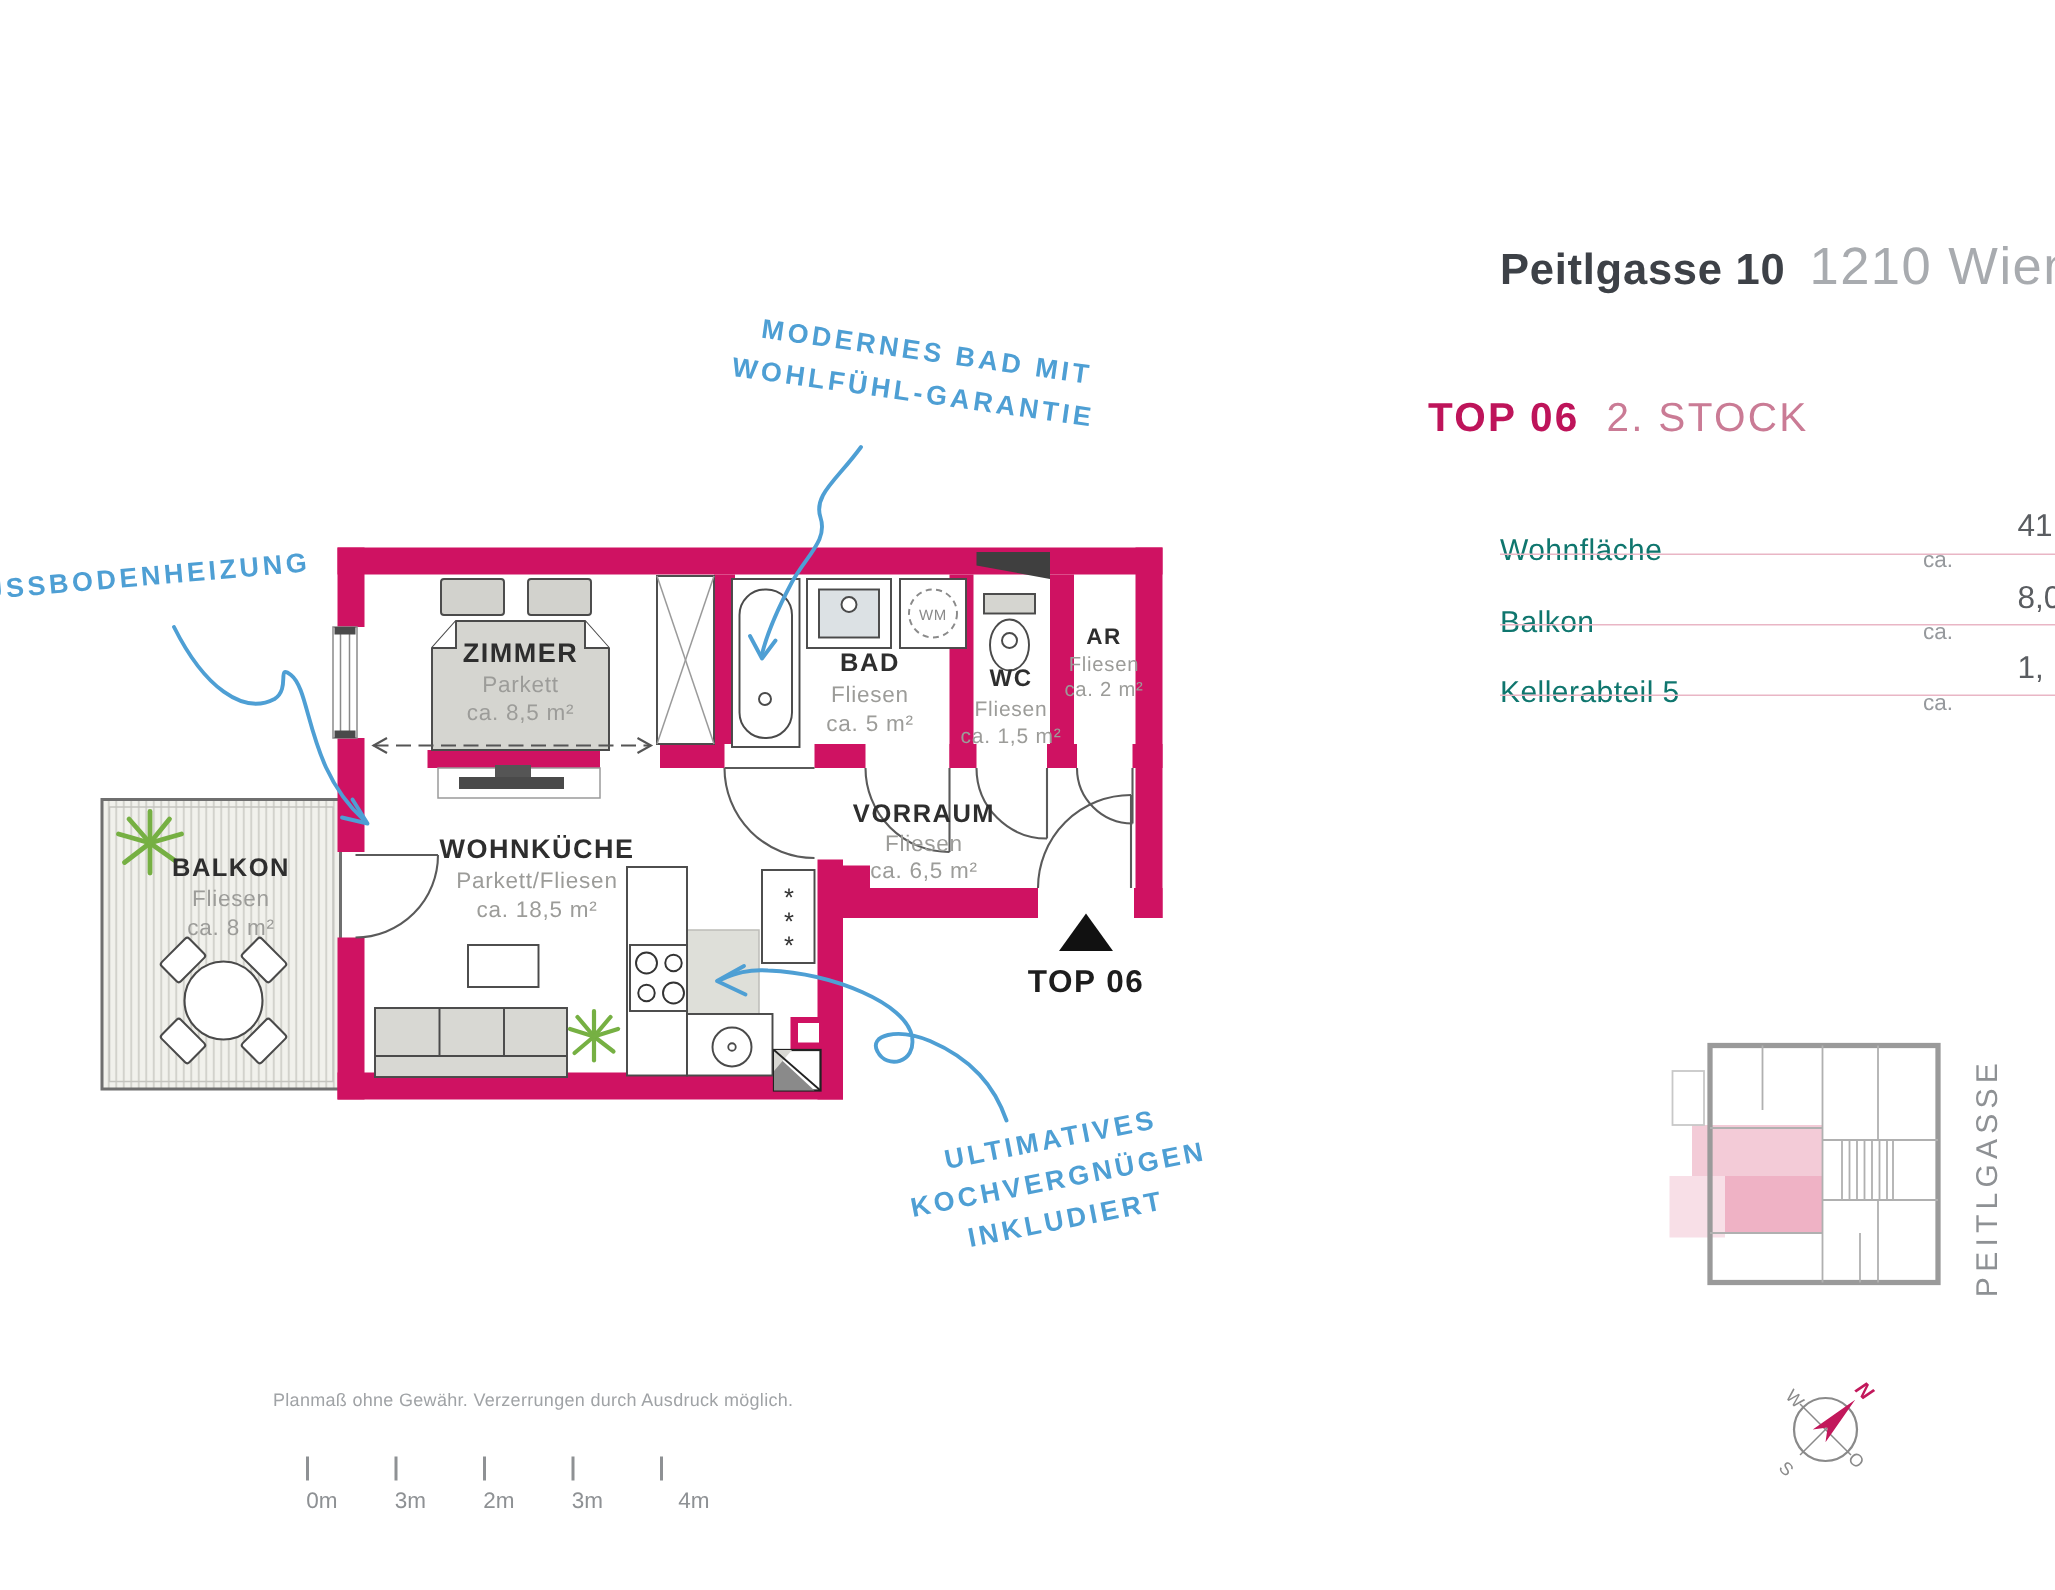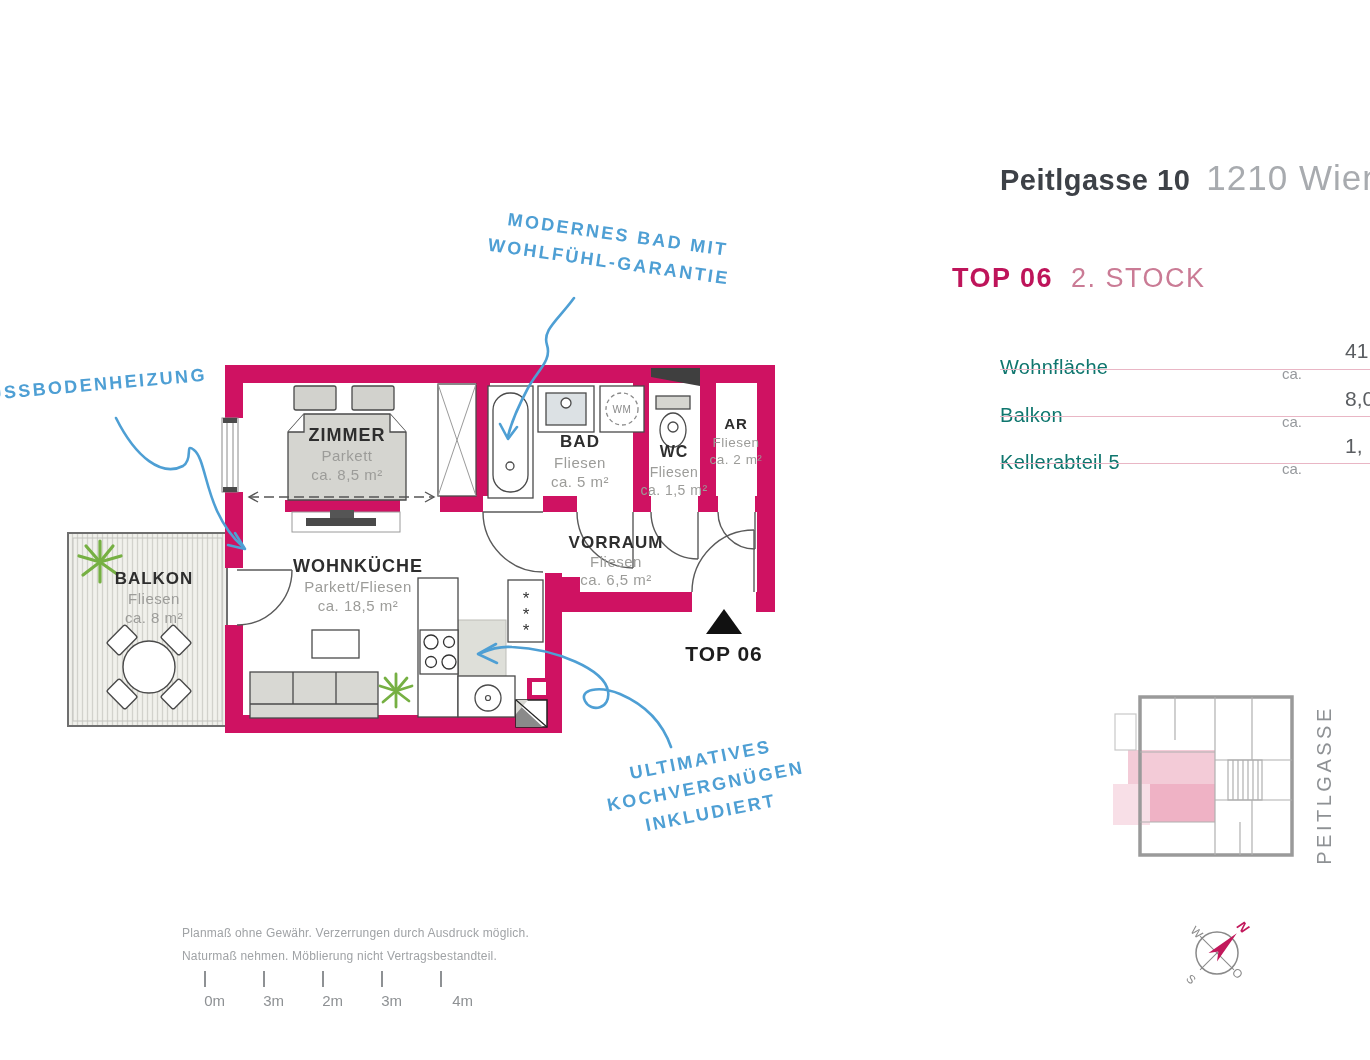--- a/index.html
+++ b/index.html
@@ -303,21 +303,20 @@
   <div>FUSSBODENHEIZUNG</div>
 </div>
 <div class="abs anno anno-kitchen">
   <div>ULTIMATIVES</div>
   <div>KOCHVERGNÜGEN</div>
   <div>INKLUDIERT</div>
 </div>
 
 <div class="abs disclaimer">
   <div>Planmaß ohne Gewähr. Verzerrungen durch Ausdruck möglich.</div>
-  <div>Naturmaß nehmen. Möblierung nicht Vertragsbestandteil.</div>
 </div>
 <div class="abs tick" style="left:204px"></div>
 <div class="abs tick" style="left:263px"></div>
 <div class="abs tick" style="left:322px"></div>
 <div class="abs tick" style="left:381px"></div>
 <div class="abs tick" style="left:440px"></div>
 <div class="abs ticklbl" style="left:205px">0m</div>
 <div class="abs ticklbl" style="left:264px">3m</div>
 <div class="abs ticklbl" style="left:323px">2m</div>
 <div class="abs ticklbl" style="left:382px">3m</div>

